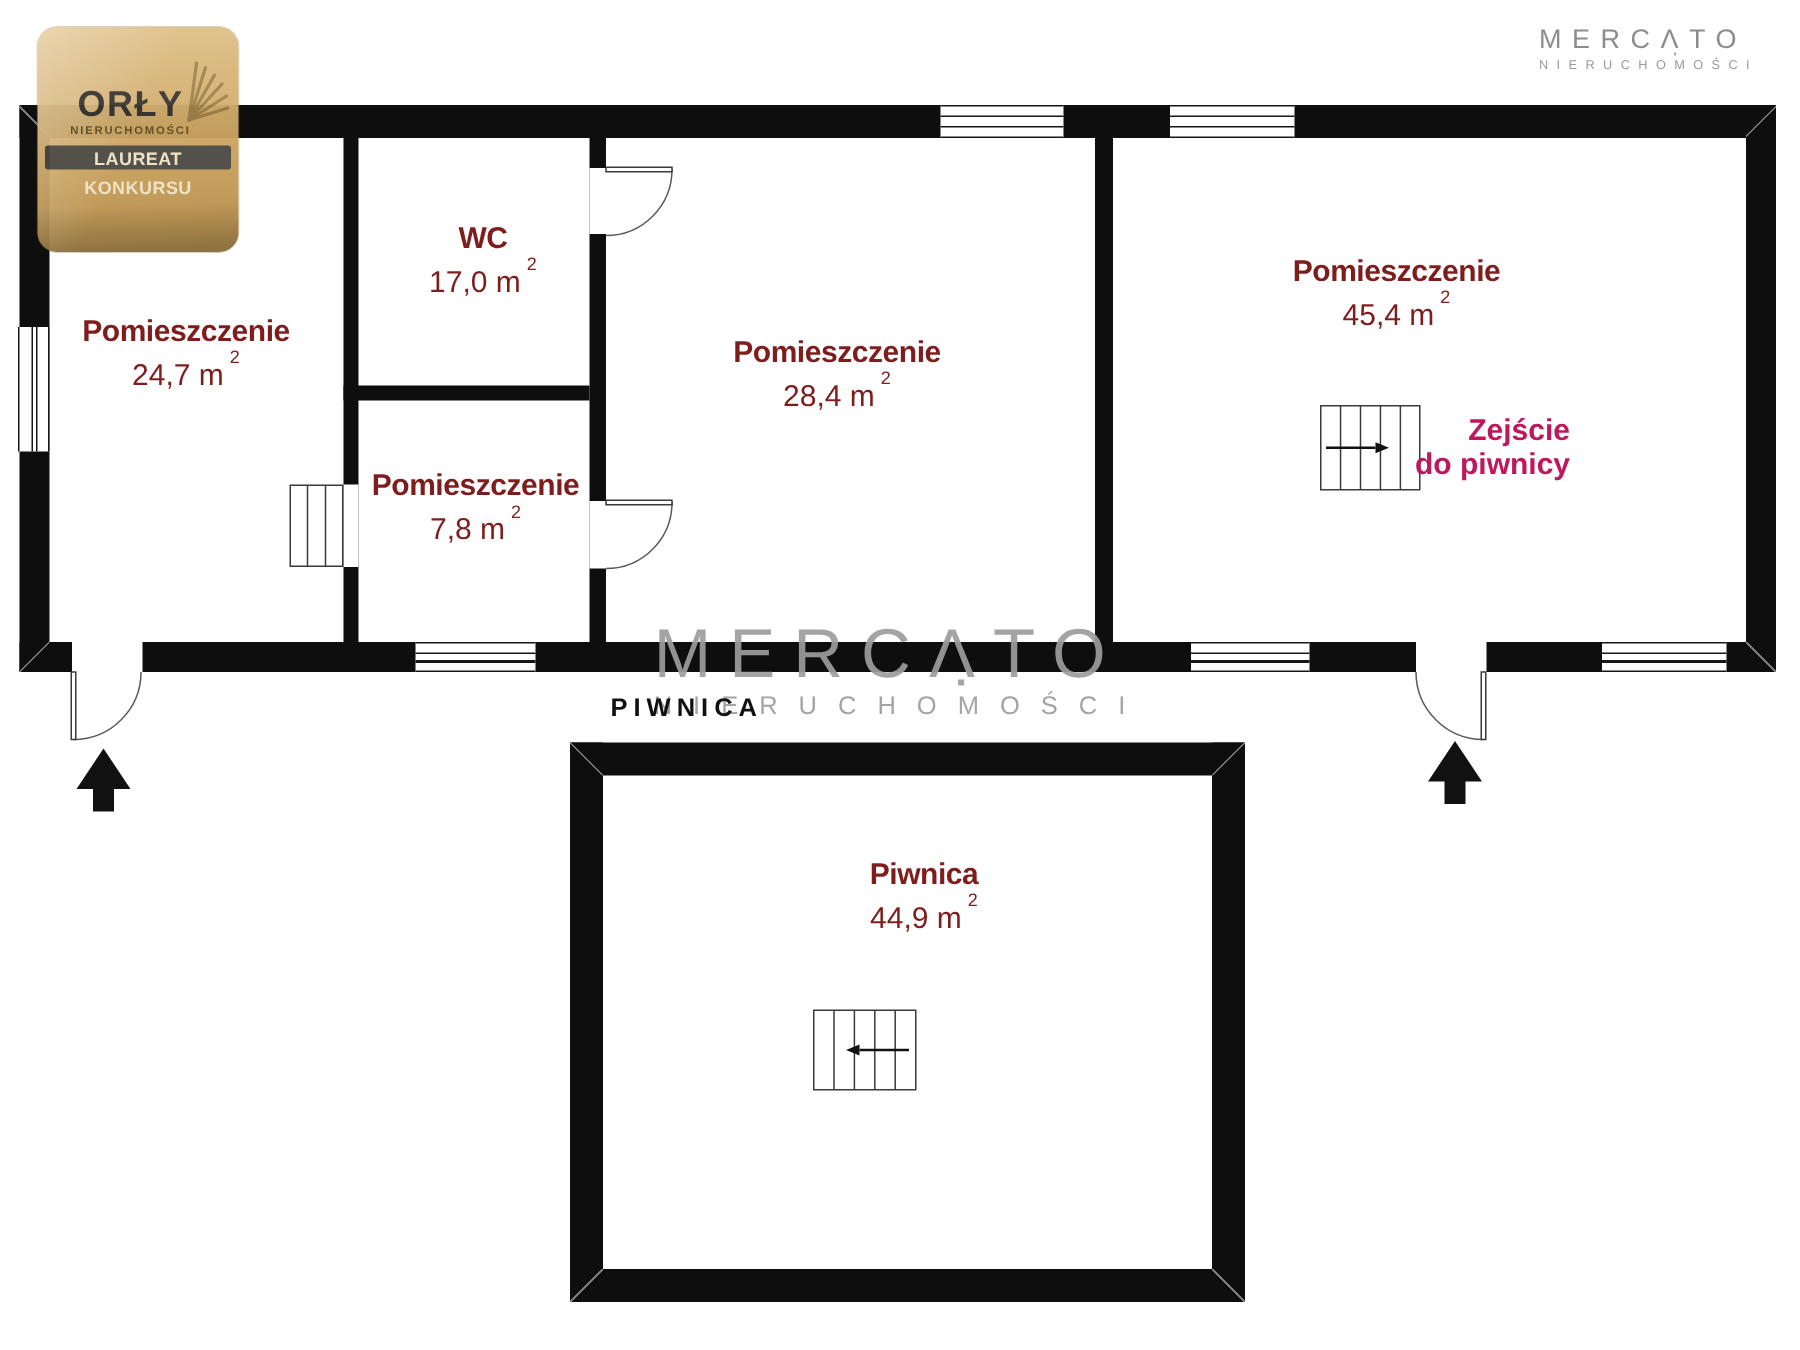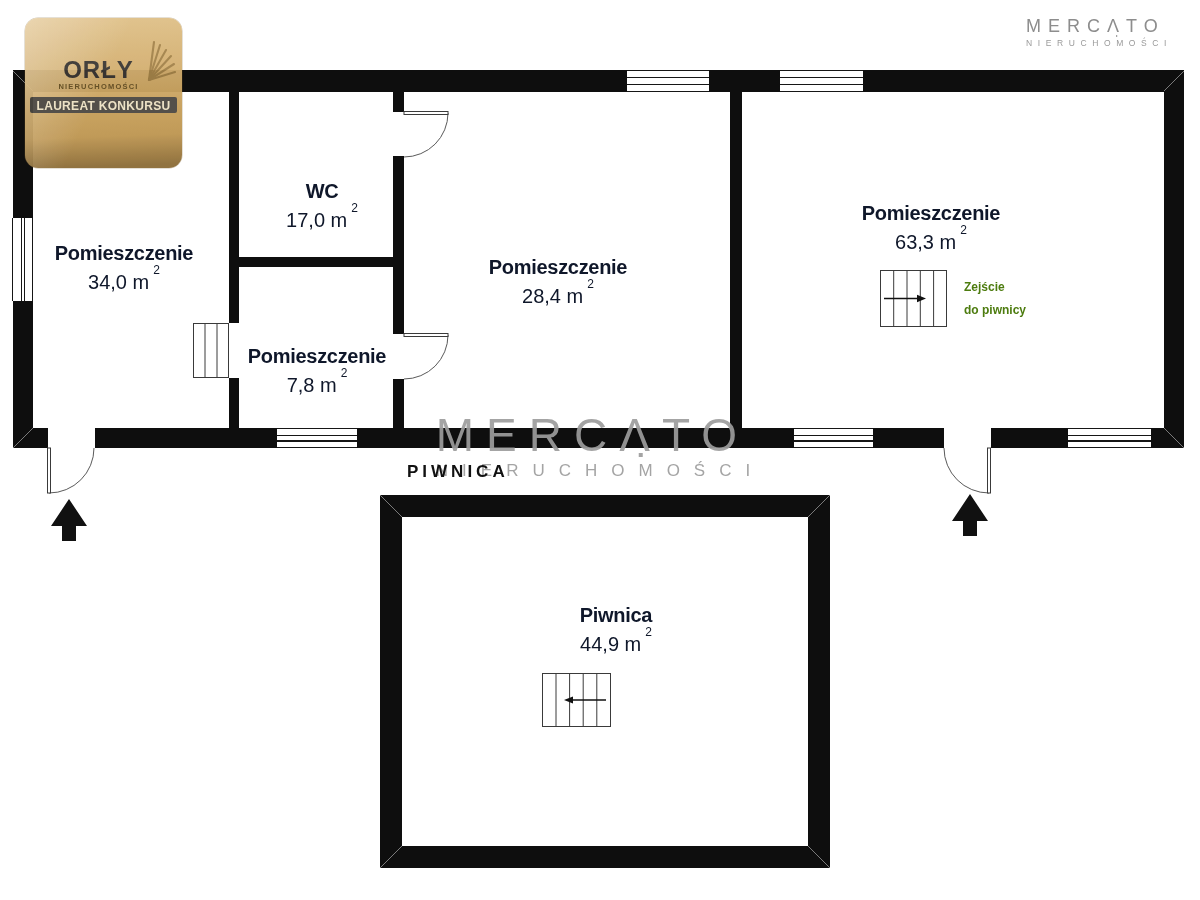--- a/index.html
+++ b/index.html
@@ -14,41 +14,41 @@
   
   .win{position:absolute;background:#fff;box-sizing:border-box;}
   .win-h{border-top:1.5px solid #161616;border-bottom:1.5px solid #161616;}
   .win-h:before,.win-h:after{content:"";position:absolute;left:0;right:0;height:1.2px;background:#161616;}
   .win-h:before{top:31%;} .win-h:after{top:63%;}
   .win-v{border-left:1.5px solid #161616;border-right:1.5px solid #161616;}
   .win-v:before,.win-v:after{content:"";position:absolute;top:0;bottom:0;width:1.2px;background:#161616;}
   .win-v:before{left:42%;} .win-v:after{left:56%;}
   .gap{position:absolute;background:#fff;}
   
-  .rlabel{position:absolute;transform:translateX(-50%);text-align:center;white-space:nowrap;color:#0f172a;margin-top:32px;}
+  .rlabel{position:absolute;transform:translateX(-50%);text-align:center;white-space:nowrap;color:#7f1d1d;}
   .rlabel .nm{font-weight:bold;font-size:20px;letter-spacing:-0.3px;line-height:24px;}
   .rlabel .ar{font-size:20px;line-height:25px;}
   .rlabel sup{font-size:12px;position:relative;top:-7px;margin-left:4px;}
-  .note{position:absolute;transform:translateX(-50%);text-align:left;font-weight:bold;font-size:12px;line-height:23px;white-space:nowrap;color:#4d7c0f;}
+  .note{position:absolute;transform:translateX(-50%);text-align:right;font-weight:bold;font-size:20px;line-height:23px;white-space:nowrap;color:#be185d;}
   .seclabel{position:absolute;font-weight:bold;font-size:17px;letter-spacing:4px;color:#111;}
   
   .brand{position:absolute;text-align:left;}
   .brand .big,.brand .sm{display:block;white-space:nowrap;}
   #logo{right:28px;top:14px;color:#8d8d8d;}
   #logo .big{font-size:18px;letter-spacing:7px;line-height:24px;}
   #logo .sm{font-size:8.5px;letter-spacing:5.6px;line-height:11px;color:#9a9a9a;}
   #watermark{left:600px;top:410px;transform:translateX(-50%);color:#9d9d9d;opacity:.92;z-index:5;}
   #watermark .big{font-size:46px;letter-spacing:12px;line-height:50px;}
   #watermark .sm{font-size:17px;letter-spacing:14px;line-height:19px;margin-top:1px;}
   .styl-a{position:relative;display:inline-block;}
   .styl-a i{position:absolute;left:50%;transform:translateX(-50%);bottom:.06em;width:.09em;height:.09em;background:currentColor;}
   
   #badge{position:absolute;left:25px;top:18px;width:134px;height:150px;border-radius:13px;z-index:10;opacity:.95;
     background:linear-gradient(178deg,#e0c189 0%,#d4b071 34%,#c79f59 60%,#bd9550 78%,#8c6c36 97%);
-    box-shadow:0 0 0 .5px rgba(120,90,40,.4);overflow:hidden;padding-left:23px;}
+    box-shadow:0 0 0 .5px rgba(120,90,40,.4);overflow:hidden;}
   #badge:before{content:"";position:absolute;inset:0;background:linear-gradient(115deg,rgba(255,255,255,.30) 0%,rgba(255,255,255,0) 48%);}
   #badge .btitle{position:absolute;top:38px;left:0;right:10px;text-align:center;font-weight:bold;font-size:24px;letter-spacing:1px;color:#3b3733;}
   #badge .bsub{position:absolute;top:64px;left:0;right:10px;text-align:center;font-weight:bold;font-size:7.5px;letter-spacing:1.2px;color:#6a5428;}
   #badge .bbanner{position:absolute;top:79px;left:5px;right:5px;height:16px;background:#4b4741;border-radius:2px;
     text-align:center;line-height:19px;font-weight:bold;font-size:12px;letter-spacing:.3px;color:#ece1c3;}
   #badge .byear{position:absolute;top:103px;left:0;right:0;text-align:center;font-weight:bold;font-size:32px;letter-spacing:1px;color:#4d463c;opacity:.88;}
   #badge svg{position:absolute;}
   svg.plansvg{position:absolute;overflow:visible;}
 </style>
 </head>
@@ -127,37 +127,37 @@
 
   <svg class="plansvg" style="left:51px;top:499px;" width="36" height="44" viewBox="0 0 36 44">
     <path d="M18,0 L36,27 L25,27 L25,42 L11,42 L11,27 L0,27 Z" fill="#111"></path>
   </svg>
   <svg class="plansvg" style="left:952px;top:494px;" width="36" height="44" viewBox="0 0 36 44">
     <path d="M18,0 L36,27 L25,27 L25,42 L11,42 L11,27 L0,27 Z" fill="#111"></path>
   </svg>
 
   <div class="rlabel" style="left:124px;top:209px;">
     <div class="nm">Pomieszczenie</div>
-    <div class="ar"><span>34,0 m</span><sup>2</sup></div>
+    <div class="ar"><span>24,7 m</span><sup>2</sup></div>
   </div>
   <div class="rlabel" style="left:322px;top:147px;">
     <div class="nm">WC</div>
     <div class="ar"><span>17,0 m</span><sup>2</sup></div>
   </div>
   <div class="rlabel" style="left:317px;top:312px;">
     <div class="nm">Pomieszczenie</div>
     <div class="ar"><span>7,8 m</span><sup>2</sup></div>
   </div>
   <div class="rlabel" style="left:558px;top:223px;">
     <div class="nm">Pomieszczenie</div>
     <div class="ar"><span>28,4 m</span><sup>2</sup></div>
   </div>
   <div class="rlabel" style="left:931px;top:169px;">
     <div class="nm">Pomieszczenie</div>
-    <div class="ar"><span>63,3 m</span><sup>2</sup></div>
+    <div class="ar"><span>45,4 m</span><sup>2</sup></div>
   </div>
 
   <div class="note" style="left:995px;top:276px;">
     <div>Zejście</div>
     <div>do piwnicy</div>
   </div>
 
   <div class="brand" id="watermark">
     <span class="big">MERC<span class="styl-a">Λ<i></i></span>TO</span>
     <span class="sm">NIERUCHOMOŚCI</span>

